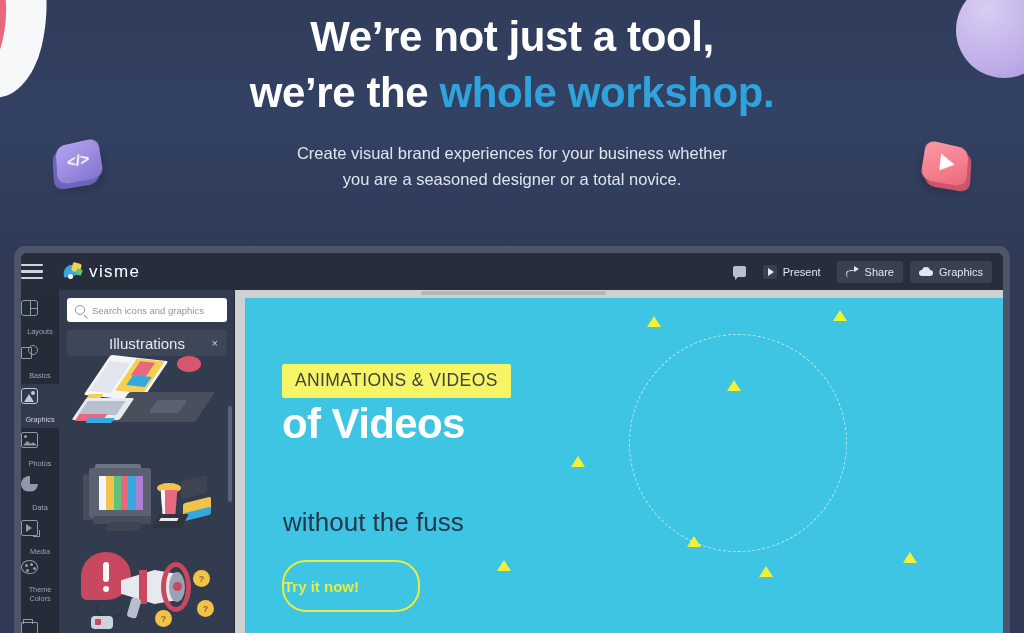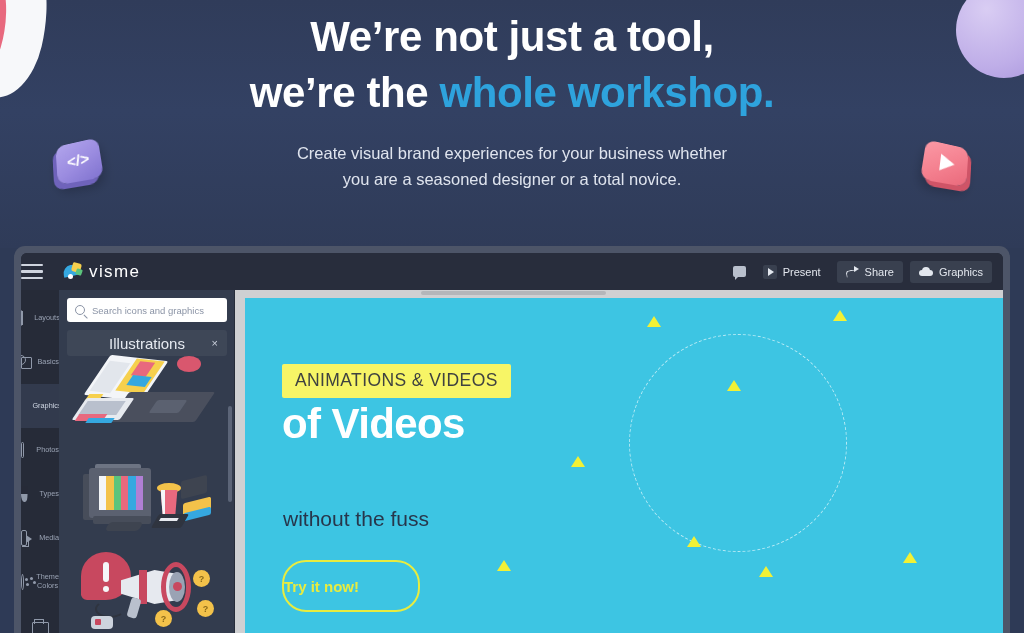--- a/index.html
+++ b/index.html
@@ -152,21 +152,21 @@
     content:""; position:absolute; left:3px; top:0; width:8px; height:8px;
     background:#e3e7ee; border-radius:50%;
   }
 
   
   .app-body { display:flex; height:356px; }
 
   
   .rail { width:38px; background:#262b38; padding-top:6px; flex:none; }
   .rail-item {
-    height:44px; display:flex; flex-direction:row; align-items:center;
+    height:44px; display:flex; flex-direction:column; 
     justify-content:center; gap:12px; cursor:pointer; color:#9aa3b4;
   }
   .rail-item.active { background:#323a4d; color:#cfd6e3; }
   .rail-label { font-size:7.3px; line-height:1.22; text-align:center; }
   .rail-ic { width:17px; height:16px; position:relative; opacity:.92; }
 
   .ic-layouts { border:1.5px solid currentColor; border-radius:3px; }
   .ic-layouts::before { content:""; position:absolute; left:50%; top:0; width:1.5px;
     height:100%; background:currentColor; }
   .ic-layouts::after { content:""; position:absolute; left:50%; top:50%; width:50%;
@@ -367,21 +367,21 @@
   .badge {
     position:absolute; left:37px; top:66px; background:#f7f566;
     padding:6px 13px 7px 13px; border-radius:2px;
   }
   .badge-text { font-size:17.5px; color:#3f4240; letter-spacing:.4px; }
   .slide-h1 {
     position:absolute; left:37px; top:103px; font-size:42px; font-weight:bold;
     color:#ffffff; line-height:1.1; letter-spacing:-0.6px;
   }
   .slide-sub {
-    position:absolute; left:38px; top:209px; font-size:21px; color:#27364b;
+    position:absolute; left:38px; top:209px; font-size:26px; color:#27364b;
   }
   .cta {
     position:absolute; left:37px; top:262px; width:138px; height:52px;
     border:2.2px solid #e8ec3f; border-radius:24px;
     display:flex; align-items:center; justify-content:flex-start; cursor:pointer;
   }
   .cta-text { color:#e8ec3f; font-size:15px; font-weight:bold; }
 </style>
 </head>
 <body>
@@ -463,21 +463,21 @@
         <div class="rail-item active">
           <span class="rail-ic ic-graphics"></span>
           <span class="rail-label">Graphics</span>
         </div>
         <div class="rail-item">
           <span class="rail-ic ic-photos"></span>
           <span class="rail-label">Photos</span>
         </div>
         <div class="rail-item">
           <span class="rail-ic ic-data"></span>
-          <span class="rail-label">Types</span>
+          <span class="rail-label">Data</span>
         </div>
         <div class="rail-item">
           <span class="rail-ic ic-media"></span>
           <span class="rail-label">Media</span>
         </div>
         <div class="rail-item">
           <span class="rail-ic ic-theme"></span>
           <span class="rail-label"><span>Theme</span><br><span>Colors</span></span>
         </div>
         <div class="rail-item">

